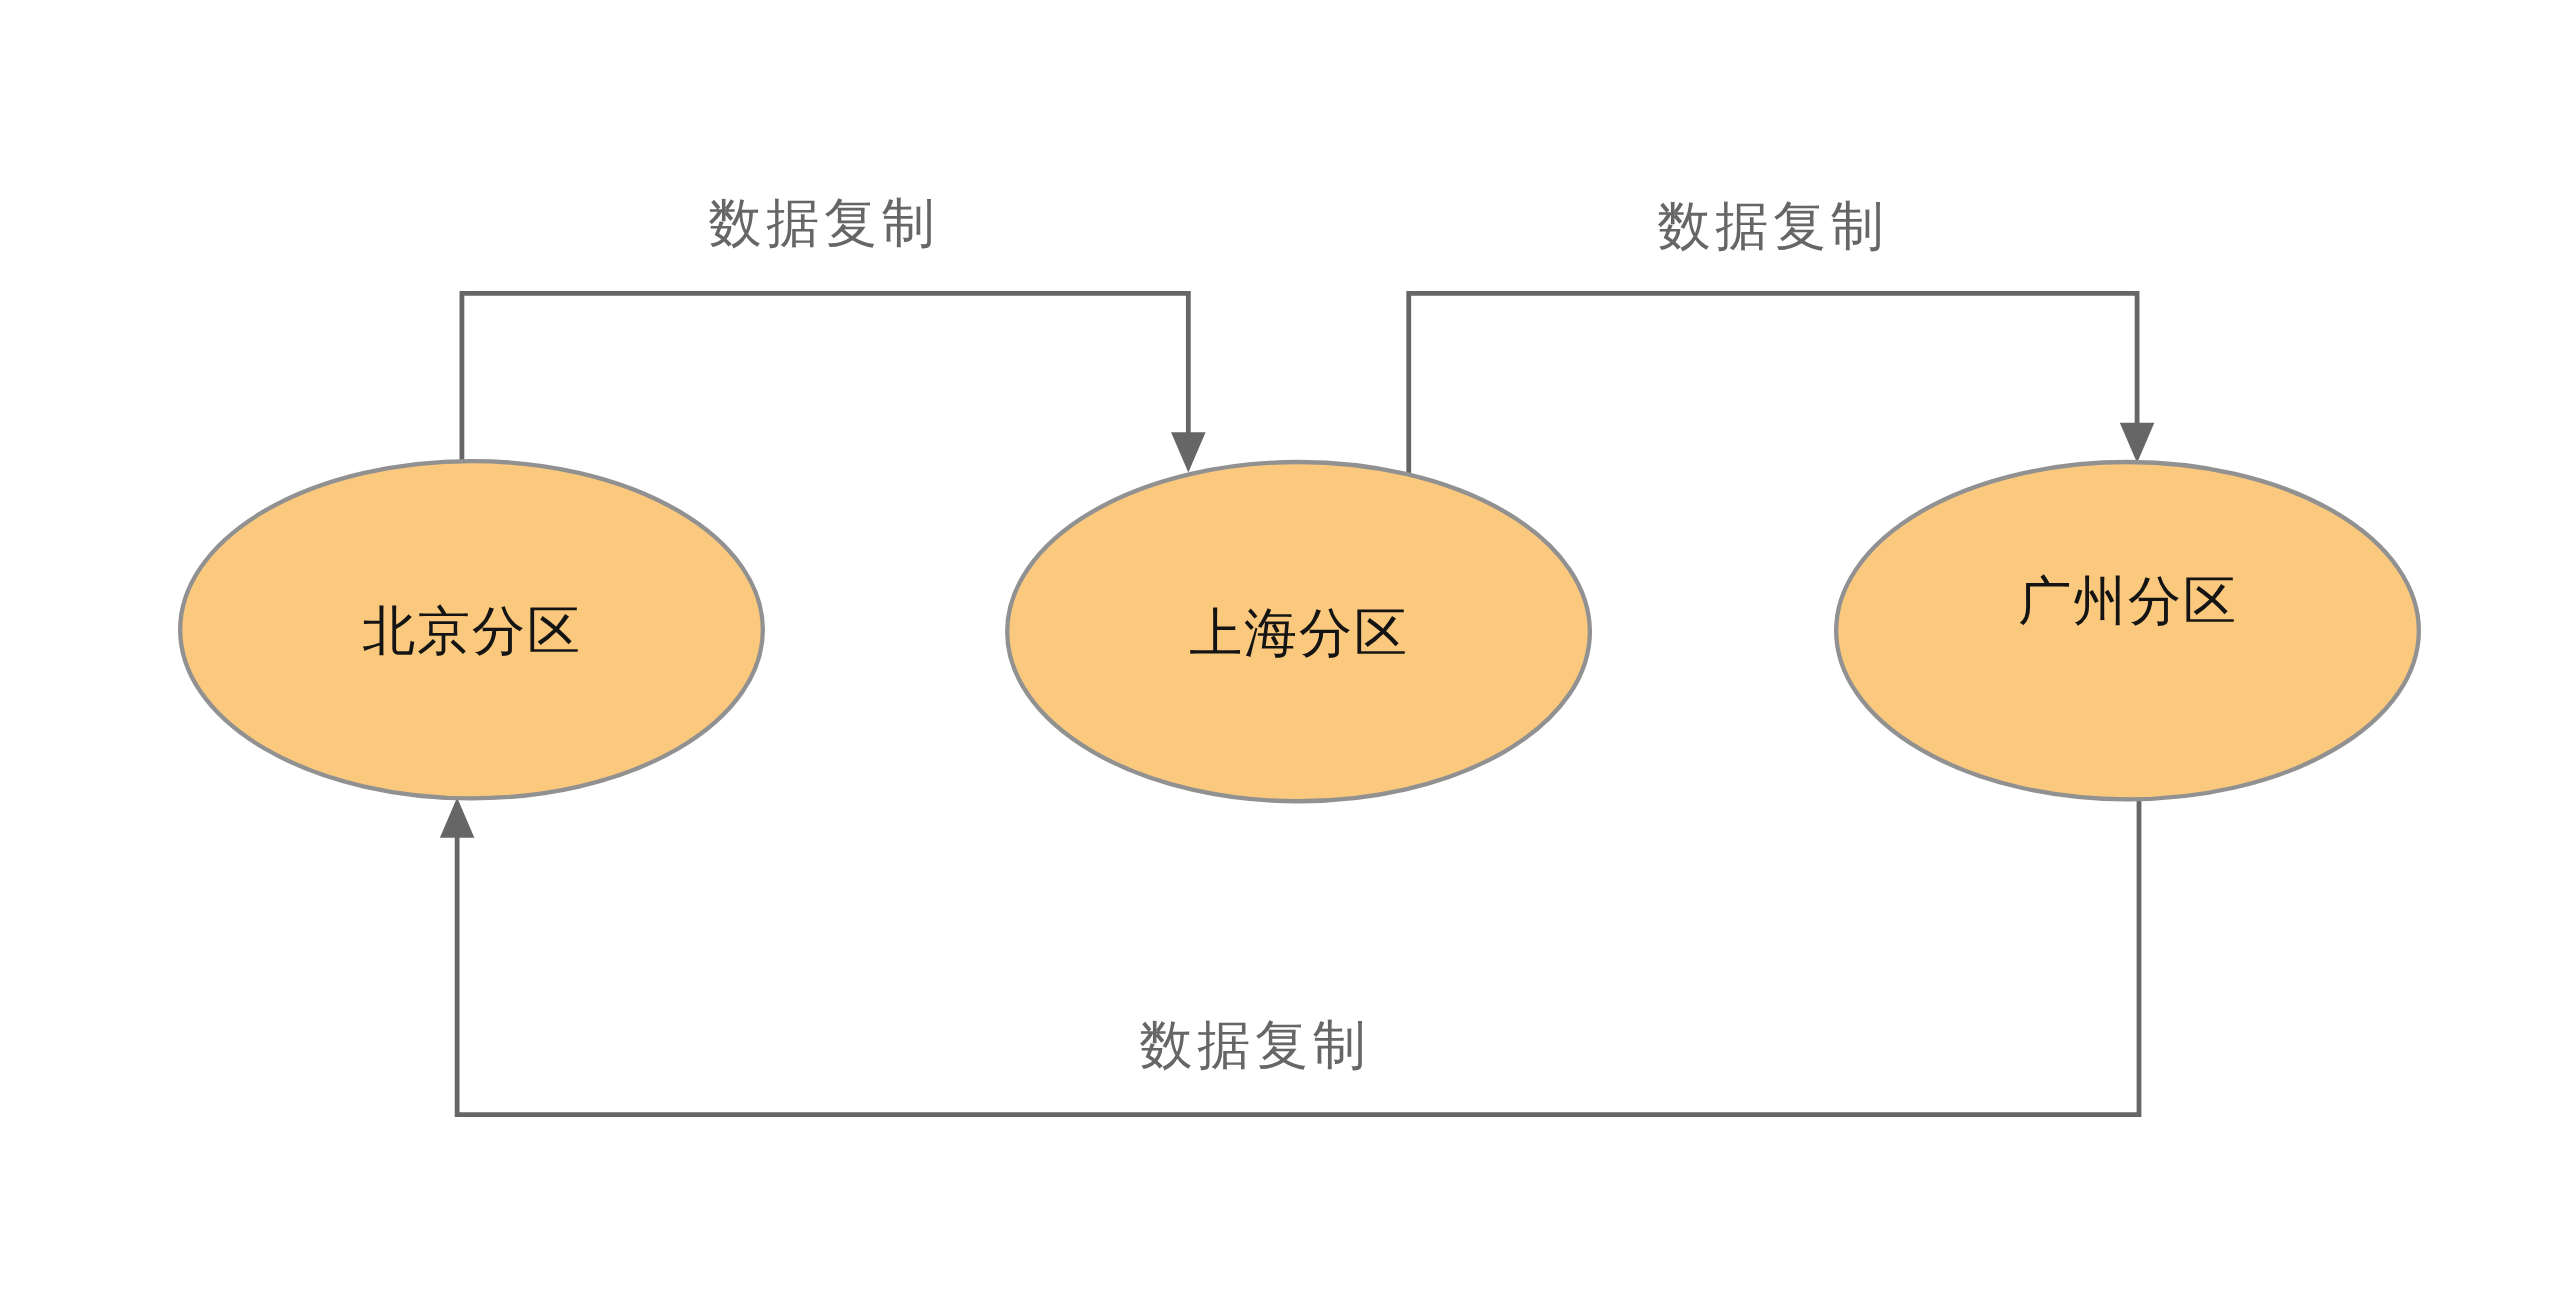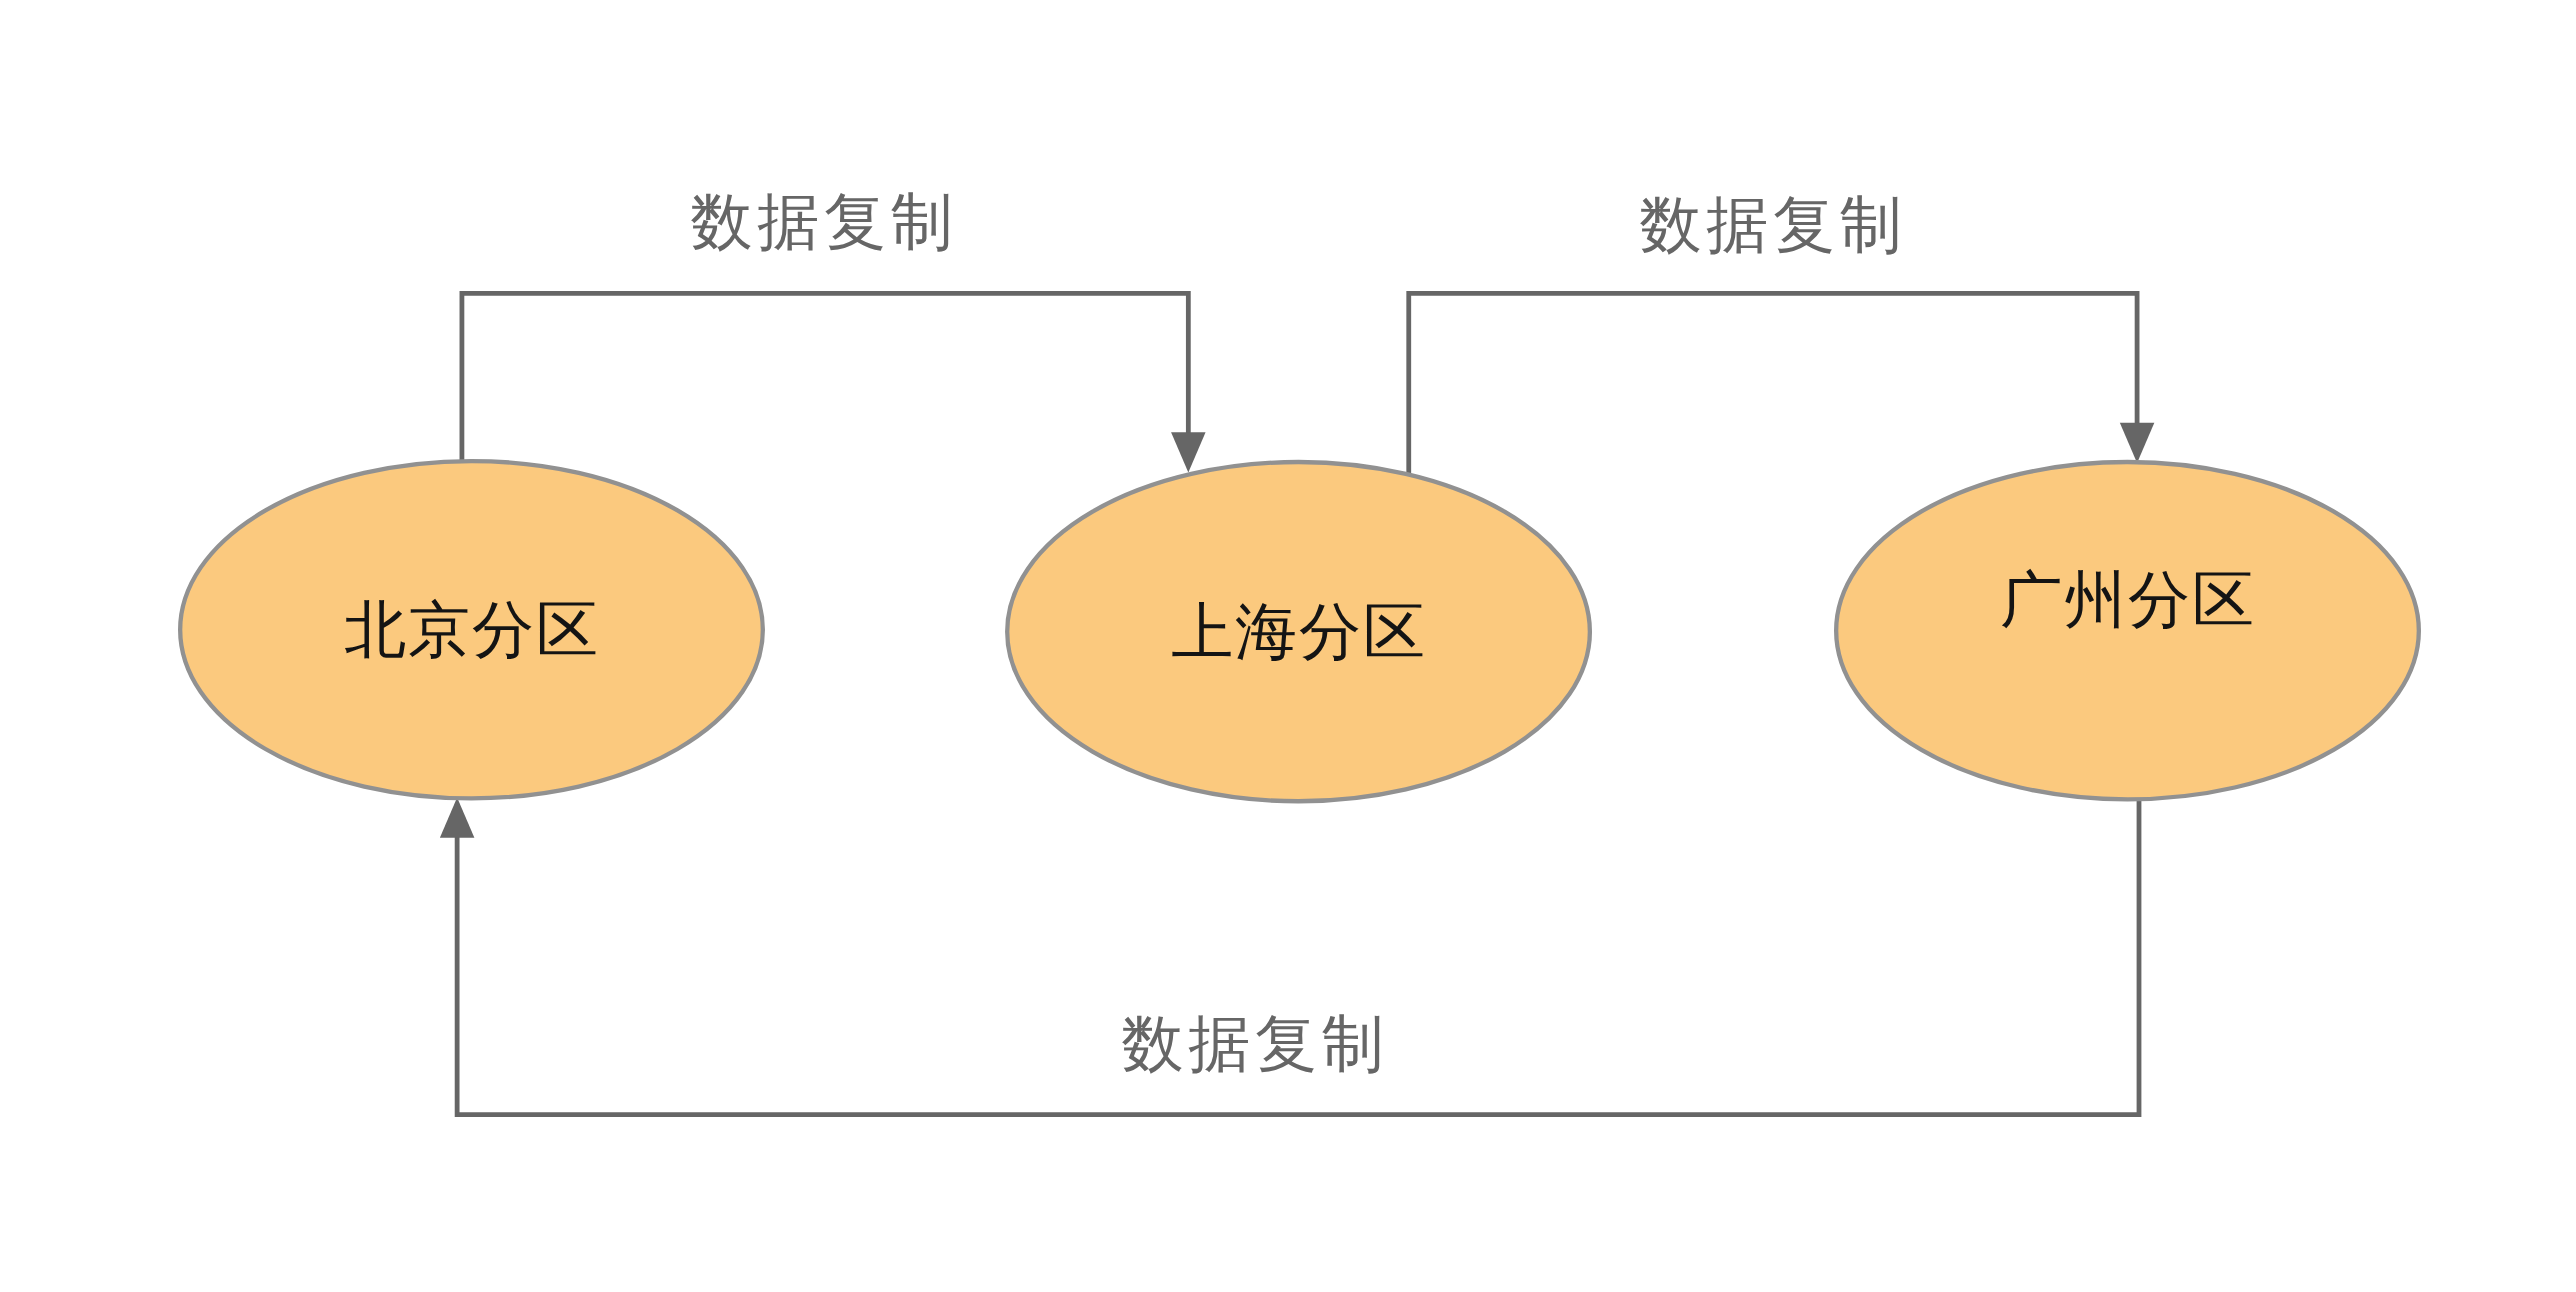--- a/index.html
+++ b/index.html
@@ -18,21 +18,21 @@
     stroke-linejoin: miter;
   }
   .node-shape {
     stroke: #919191;
     stroke-width: 4.5px;
   }
   .label {
     position: absolute;
     transform: translate(-50%, -50%);
     white-space: nowrap;
-    font-size: 62px;
+    font-size: 53px;
     line-height: 1;
   }
   .node-label {
     color: #141414;
     letter-spacing: 1.9px;
   }
   .edge-label {
     color: #666666;
     letter-spacing: 4.8px;
   }

